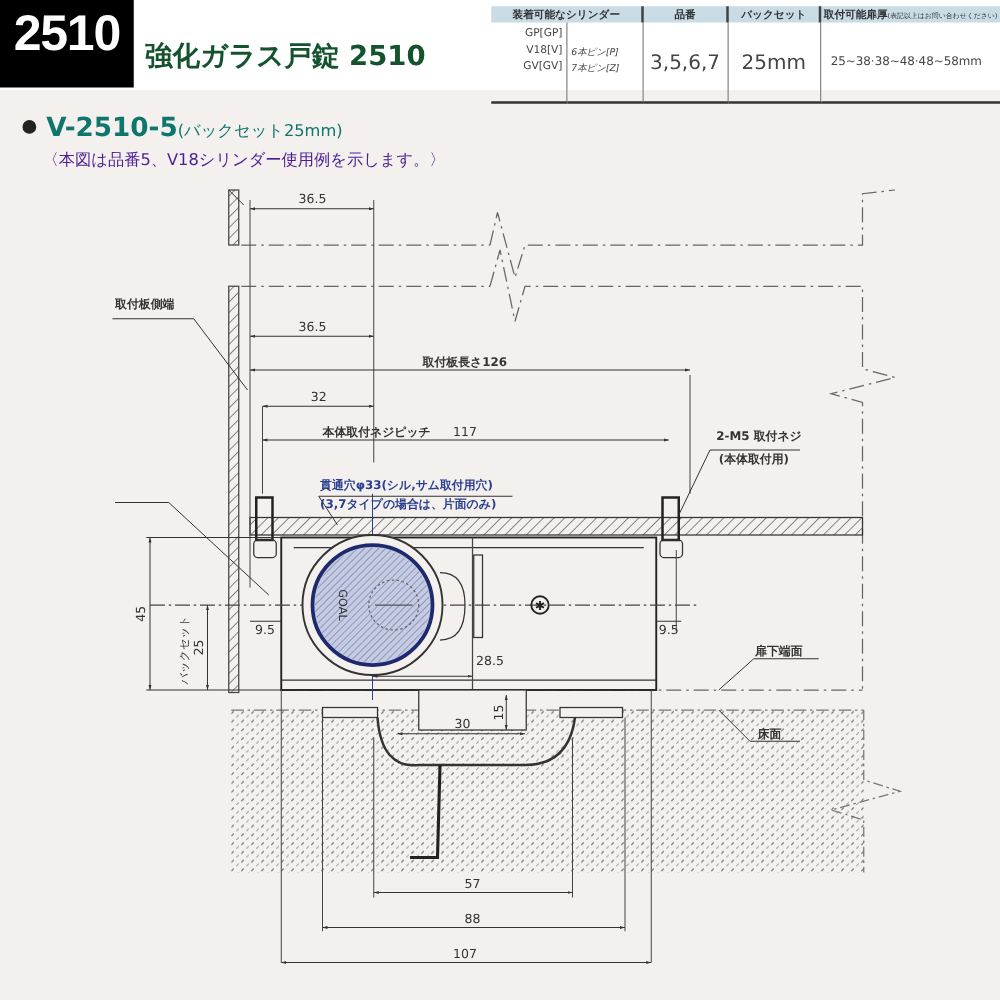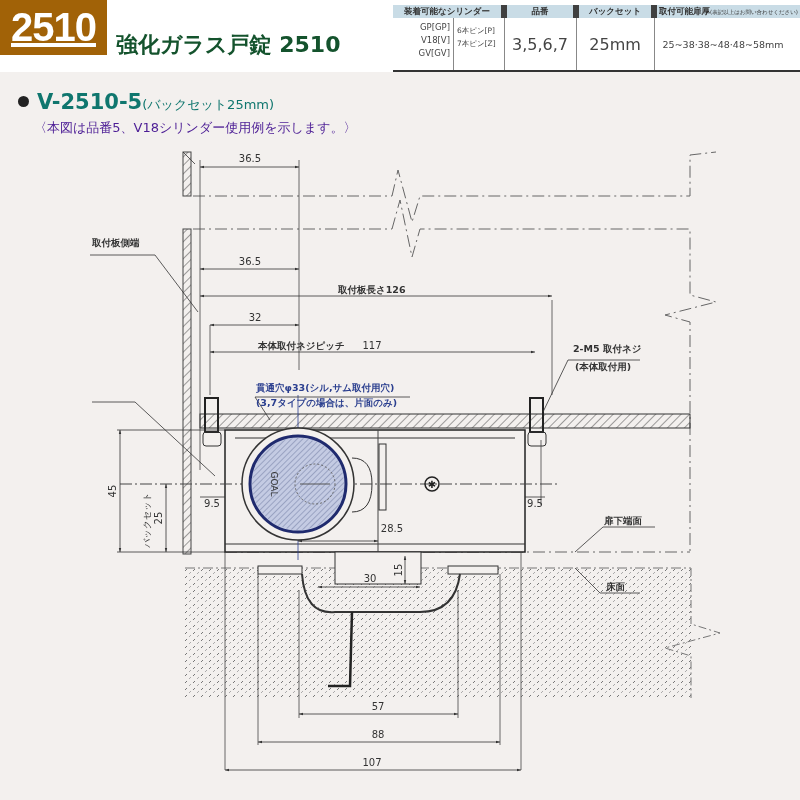--- a/index.html
+++ b/index.html
@@ -8,48 +8,48 @@
     background: #f3f0ee;
     font-family: "DejaVu Sans", "Liberation Sans", sans-serif;
     color: #222;
     position: relative;
   }
   .topband {
     position: absolute; left: 0; top: 0; width: 800px; height: 72px;
     background: #ffffff;
   }
   .badge {
-    position: absolute; left: 0; top: 0; width: 107px; height: 55px;
-    background: #a16207; color: #fff;
+    position: absolute; left: 0; top: 0; width: 107px; height: 70px;
+    background: #000000; color: #fff;
     font-family: "Liberation Sans", sans-serif; font-weight: bold;
-    font-size: 40px; line-height: 55px; text-align: center; letter-spacing: -1px; text-decoration: underline;
+    font-size: 40px; line-height: 55px; text-align: center; letter-spacing: -1px;
   }
   .product-title {
     position: absolute; left: 116px; top: 30px;
     font-size: 22px; font-weight: bold; color: #14532d; letter-spacing: 0px;
   }
   table.spec {
     position: absolute; left: 393px; top: 5px; width: 407px;
     border-collapse: collapse; font-size: 9px; color: #444;
   }
   table.spec th {
     background: #c9dce6; font-weight: bold; color: #333;
     height: 13px; padding: 0 2px; font-size: 8.5px;
-    border-right: 6px solid #404040; white-space: nowrap;
+    border-right: 2px solid #404040; white-space: nowrap;
   }
   table.spec th:last-child { border-right: none; text-align: left; }
   table.spec th small { font-size: 5.5px; font-weight: normal; }
   table.spec td {
     border-right: 1px solid #888; border-bottom: 2px solid #333;
     padding: 2px 3px; vertical-align: middle; text-align: center;
     height: 44px;
   }
   table.spec td:last-child { border-right: none; text-align: left; padding-left: 8px; font-size: 9.5px; }
   table.spec td.cyl { text-align: right; line-height: 13px; font-size: 8.5px; vertical-align: top; padding-top: 3px; }
-  table.spec td.pins { text-align: left; line-height: 13px; font-size: 7.5px; vertical-align: top; padding-top: 6px; }
+  table.spec td.pins { text-align: left; line-height: 13px; font-size: 7.5px; vertical-align: top; padding-top: 17px; font-style: italic; }
   table.spec td.big { font-size: 16px; margin-top: 20px; }
   .model-line {
     position: absolute; left: 18px; top: 90px; font-size: 21px; font-weight: bold; color: #0f766e;
   }
   .model-line .dot { display:inline-block; width: 11px; height: 11px; border-radius: 50%; background:#222; margin-right: 8px; vertical-align: middle; position: relative; top:-2px; }
   .model-line .sub { font-size: 13px; font-weight: normal; }
   .note-line {
     position: absolute; left: 34px; top: 119px; font-size: 13px; color: #4c1d95;
   }
   svg.drawing { position: absolute; left: 0; top: 0; }

